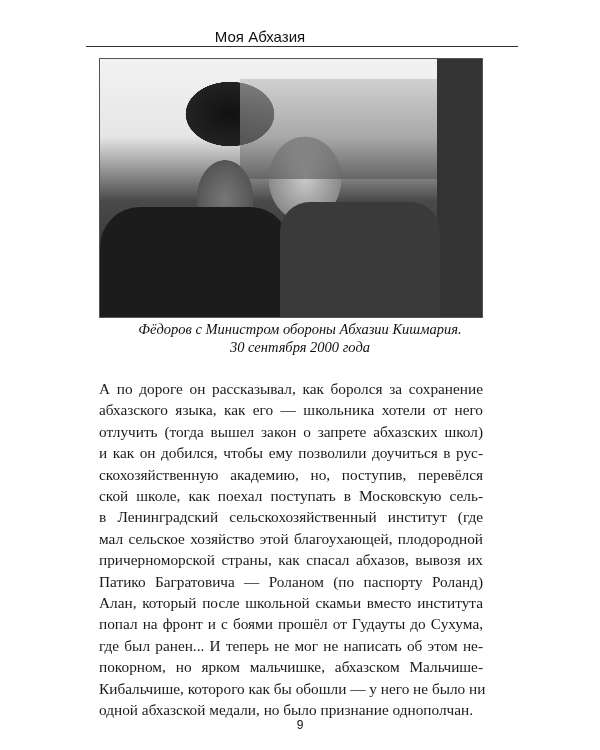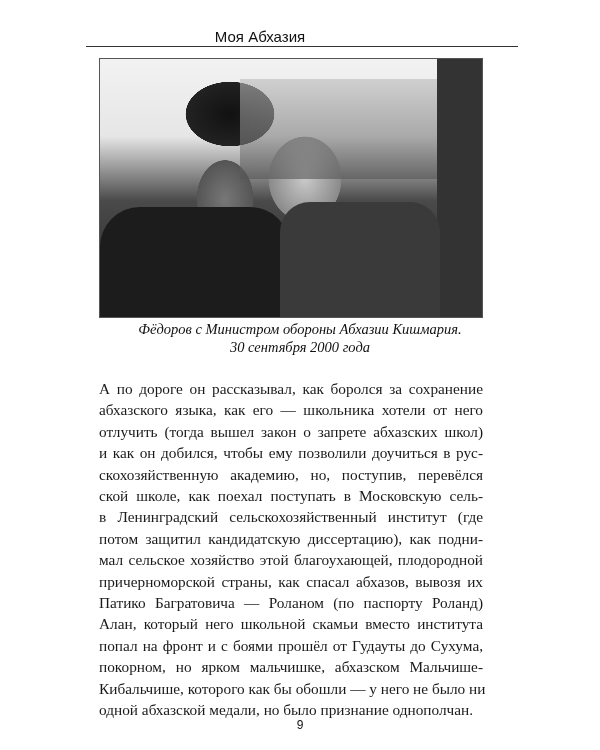--- a/index.html
+++ b/index.html
@@ -41,24 +41,24 @@
 </div>
 
 <div class="body-text">
   <span class="ln">А по дороге он рассказывал, как боролся за сохранение</span>
   <span class="ln">абхазского языка, как его — школьника хотели от него</span>
   <span class="ln">отлучить (тогда вышел закон о запрете абхазских школ)</span>
   <span class="ln">и как он добился, чтобы ему позволили доучиться в рус-</span>
   <span class="ln">скохозяйственную академию, но, поступив, перевёлся</span>
   <span class="ln">ской школе, как поехал поступать в Московскую сель-</span>
   <span class="ln">в Ленинградский сельскохозяйственный институт (где</span>
-  <span class="ln">потом защитил кандидатскую диссертацию), как подни-</span>
   <span class="ln">мал сельское хозяйство этой благоухающей, плодородной</span>
   <span class="ln">причерноморской страны, как спасал абхазов, вывозя их</span>
   <span class="ln">Патико Багратовича — Роланом (по паспорту Роланд)</span>
-  <span class="ln">Алан, который него школьной скамьи вместо института</span>
+  <span class="ln">Алан, который после школьной скамьи вместо института</span>
   <span class="ln">попал на фронт и с боями прошёл от Гудауты до Сухума,</span>
+  <span class="ln">где был ранен... И теперь не мог не написать об этом не-</span>
   <span class="ln">покорном, но ярком мальчишке, абхазском Мальчише-</span>
   <span class="ln">Кибальчише, которого как бы обошли — у него не было ни</span>
   <span class="ln last">одной абхазской медали, но было признание однополчан.</span>
 </div>
 
 <div class="page-number">9</div>
 
 </body></html>

